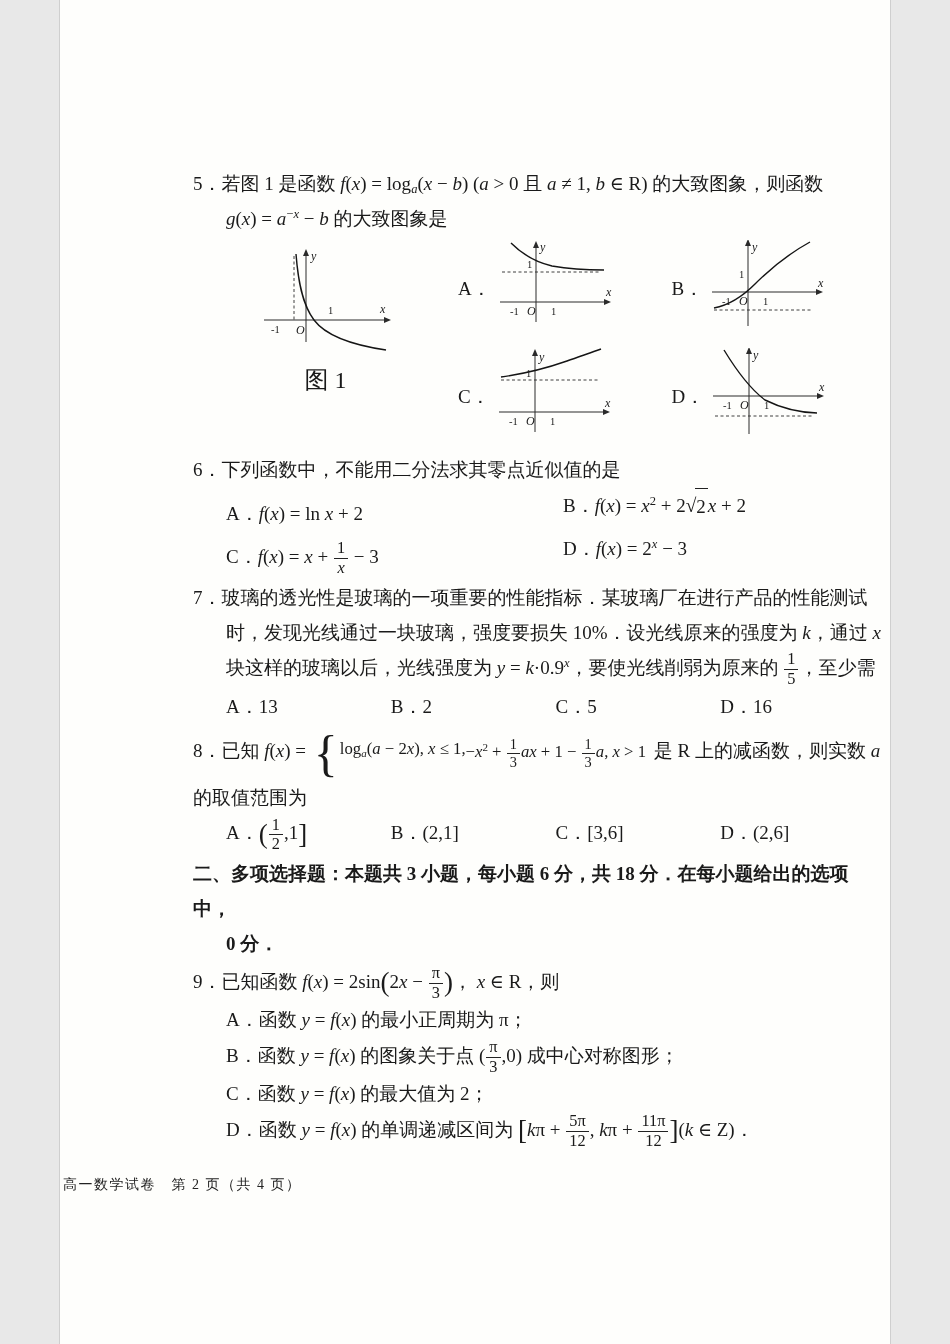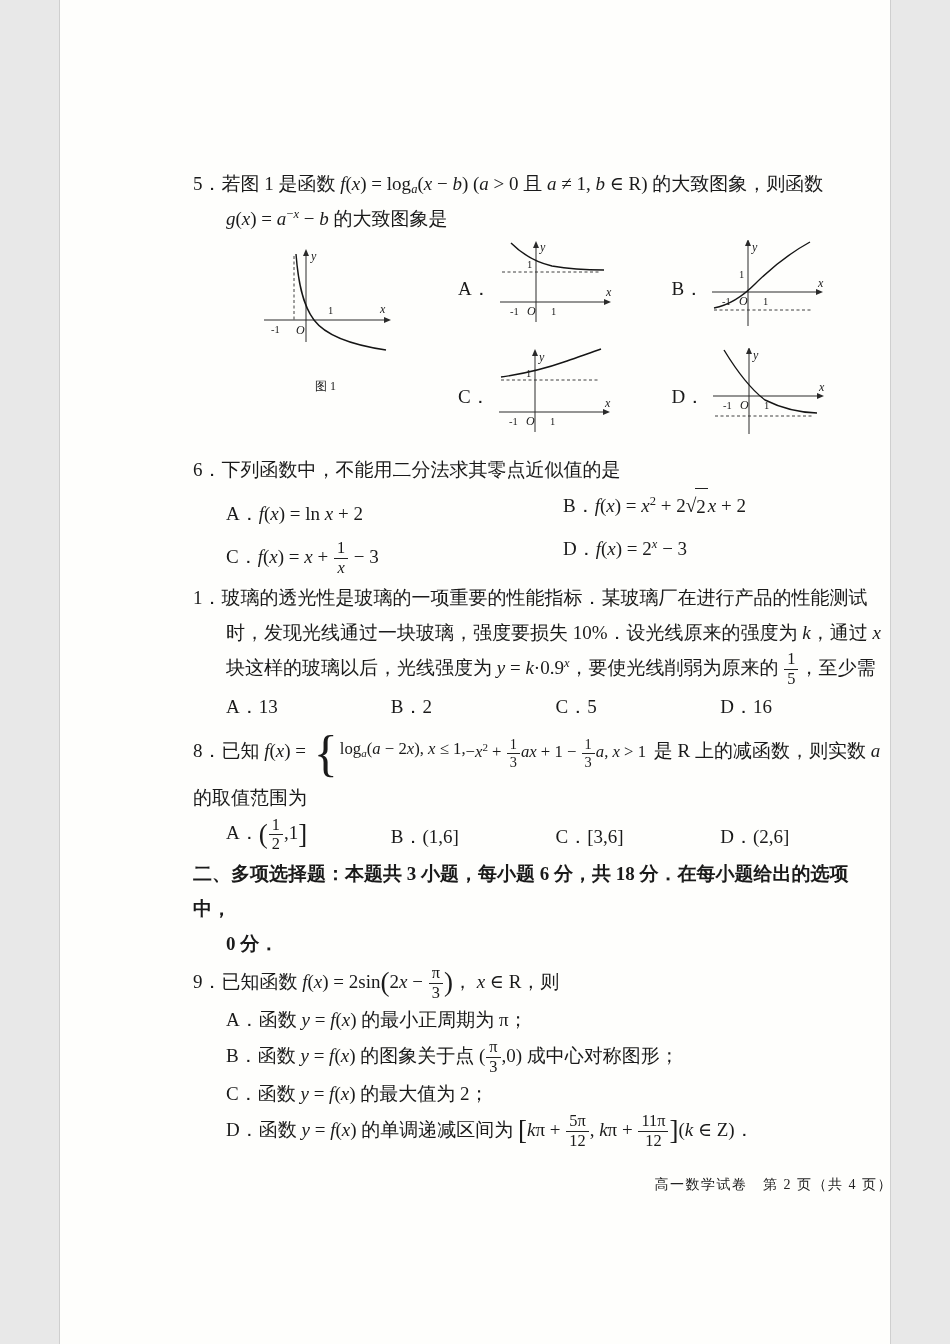--- a/index.html
+++ b/index.html
@@ -28,44 +28,44 @@
   .sqrt .bod{ border-top:1.2px solid #222; padding:0 2px 0 1px; margin-left:-1px; }
   .lb{ display:inline-block; font-size:1.42em; line-height:1; vertical-align:-0.14em; }
   .cases{ display:inline-flex; align-items:center; vertical-align:middle; margin:0 3px; }
   .cbrace{ font-size:50px; line-height:54px; display:inline-block; margin-right:2px; }
   .crows{ display:inline-flex; font-size:0.88em; }
   .crow{ line-height:1.6; white-space:nowrap; }
 
   
   .opts2{ display:flex; padding-left:33px; line-height:1.85; }
   .opts2 .c1{ width:337px;margin-top:8px; }
-  .opts4{ display:flex; padding-left:33px; line-height:1.85; align-items:flex-end; }
+  .opts4{ display:flex; padding-left:33px; line-height:1.85; align-items:flex-start; }
   .opts4 > div{ width:168px; }
 
   
   .figrow{ display:flex; margin:4px 0 6px 0; }
   .fig1col{ width:265px; display:flex; flex-direction:column; align-items:center; padding-top:6px; }
-  .figcap{ margin-top:14px; font-size:12px; }
+  .figcap{ font-size:24px; }
   .optgrid{ flex:1; display:grid; grid-template-columns:1fr 1fr; row-gap:10px; }
   .optcell{ display:flex; align-items:center; gap:5px; }
   .olabel{ font-size:19px; }
 
   
   .sechead .qline{ font-weight:bold; }
 
   
   svg .ax{ stroke:#2a2a2a; stroke-width:1; }
   svg .ah{ fill:#2a2a2a; }
   svg .dash{ stroke:#2a2a2a; stroke-width:0.9; stroke-dasharray:3 2.5; fill:none; }
   svg .curve{ stroke:#151515; stroke-width:1.4; fill:none; }
   svg text{ font-family:"Liberation Serif","DejaVu Serif",serif; font-size:11px; fill:#1a1a1a; }
   svg .tit{ font-style:italic; font-size:12px; }
   svg .tnum{ font-size:10.5px; }
 
-  .footer{ position:absolute; top:1176px; left:3px; width:100%; text-align:right;
+  .footer{ position:absolute; top:1176px; left:3px; width:100%; text-align:left;
            font-size:14px; letter-spacing:1.5px; color:#222; }
 </style>
 </head>
 <body>
 
 <div class="page">
   <div class="content">
 
     <div class="qblock">
       <div class="qline">5．若图 1 是函数 <span class="mi">f</span>(<span class="mi">x</span>) = log<sub><span class="mi">a</span></sub>(<span class="mi">x</span> − <span class="mi">b</span>)  (<span class="mi">a</span> &gt; 0 且 <span class="mi">a</span> ≠ 1,  <span class="mi">b</span> ∈ R) 的大致图象，则函数</div>
@@ -174,42 +174,42 @@
               <span class="bod">2</span>
             </span><span class="mi">x</span> + 2</div>
       </div>
       <div class="opts2">
         <div class="c1">C．<span class="mi">f</span>(<span class="mi">x</span>) = <span class="mi">x</span> + <span class="frac"><span class="num">1</span><span class="den"><span class="mi">x</span></span></span> − 3</div>
         <div>D．<span class="mi">f</span>(<span class="mi">x</span>) = 2<sup><span class="mi">x</span></sup> − 3</div>
       </div>
     </div>
 
     <div class="qblock">
-      <div class="qline">1．玻璃的透光性是玻璃的一项重要的性能指标．某玻璃厂在进行产品的性能测试</div>
+      <div class="qline">7．玻璃的透光性是玻璃的一项重要的性能指标．某玻璃厂在进行产品的性能测试</div>
       <div class="qline cont">时，发现光线通过一块玻璃，强度要损失 10%．设光线原来的强度为 <span class="mi">k</span>，通过 <span class="mi">x</span></div>
       <div class="qline cont">块这样的玻璃以后，光线强度为 <span class="mi">y</span> = <span class="mi">k</span>·0.9<sup><span class="mi">x</span></sup>，要使光线削弱为原来的 <span class="frac"><span class="num">1</span><span class="den">5</span></span>，至少需</div>
       <div class="opts4">
         <div>A．13</div>
         <div>B．2</div>
         <div>C．5</div>
         <div>D．16</div>
       </div>
     </div>
 
     <div class="qblock">
       <div class="qline">8．已知 <span class="mi">f</span>(<span class="mi">x</span>) = <span class="cases">
             <span class="cbrace">{</span>
             <span class="crows">
               <span class="crow">log<sub><span class="mi">a</span></sub>(<span class="mi">a</span> − 2<span class="mi">x</span>), <span class="mi">x</span> ≤ 1,</span>
               <span class="crow">−<span class="mi">x</span><sup>2</sup> + <span class="frac"><span class="num">1</span><span class="den">3</span></span><span class="mi">a</span><span class="mi">x</span> + 1 − <span class="frac"><span class="num">1</span><span class="den">3</span></span><span class="mi">a</span>, <span class="mi">x</span> &gt; 1</span>
             </span>
           </span> 是 R 上的减函数，则实数 <span class="mi">a</span> 的取值范围为</div>
       <div class="opts4">
         <div>A．<span class="lb">(</span><span class="frac"><span class="num">1</span><span class="den">2</span></span>,1<span class="lb">]</span></div>
-        <div>B．(1,6]</div>
+        <div>B．(2,1]</div>
         <div>C．[3,6]</div>
         <div>D．(2,6]</div>
       </div>
     </div>
 
     <div class="qblock sechead">
       <div class="qline">二、多项选择题：本题共 3 小题，每小题 6 分，共 18 分．在每小题给出的选项中，</div>
       <div class="qline cont">0 分．</div>
     </div>
 

